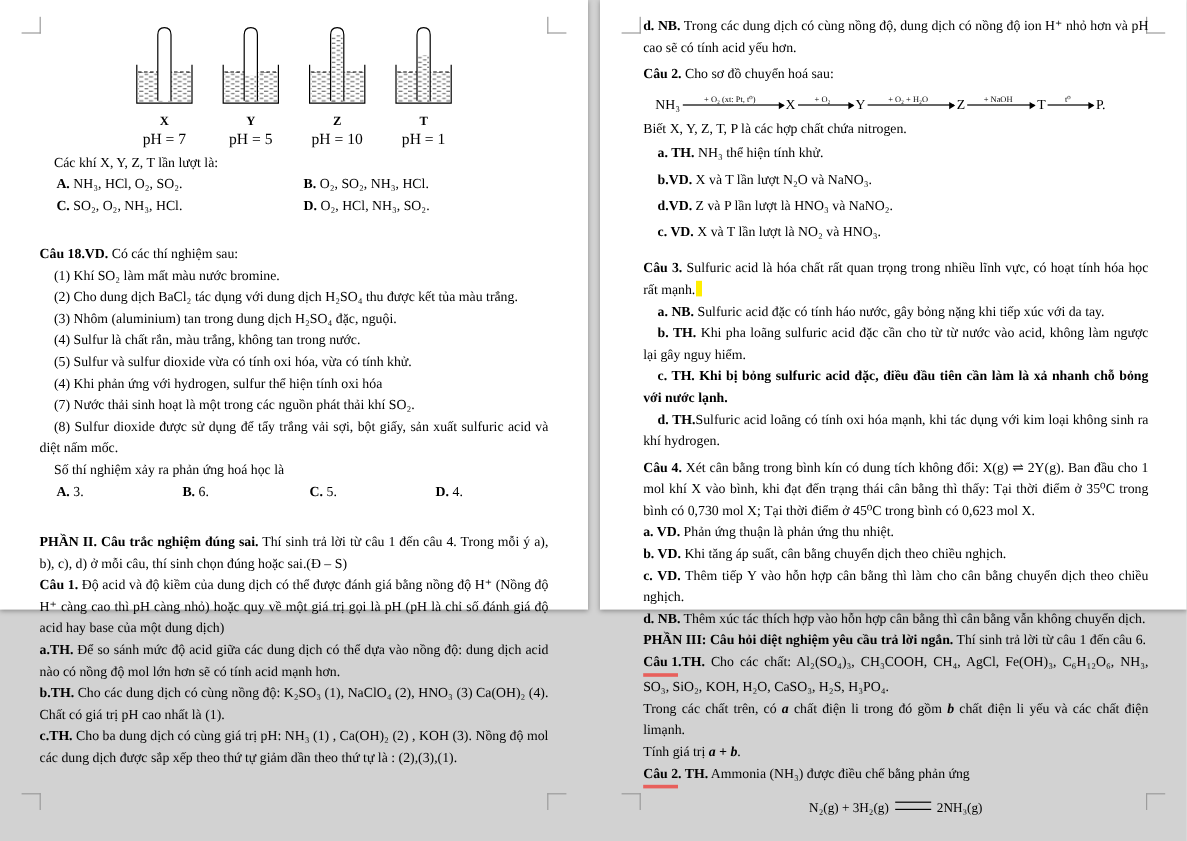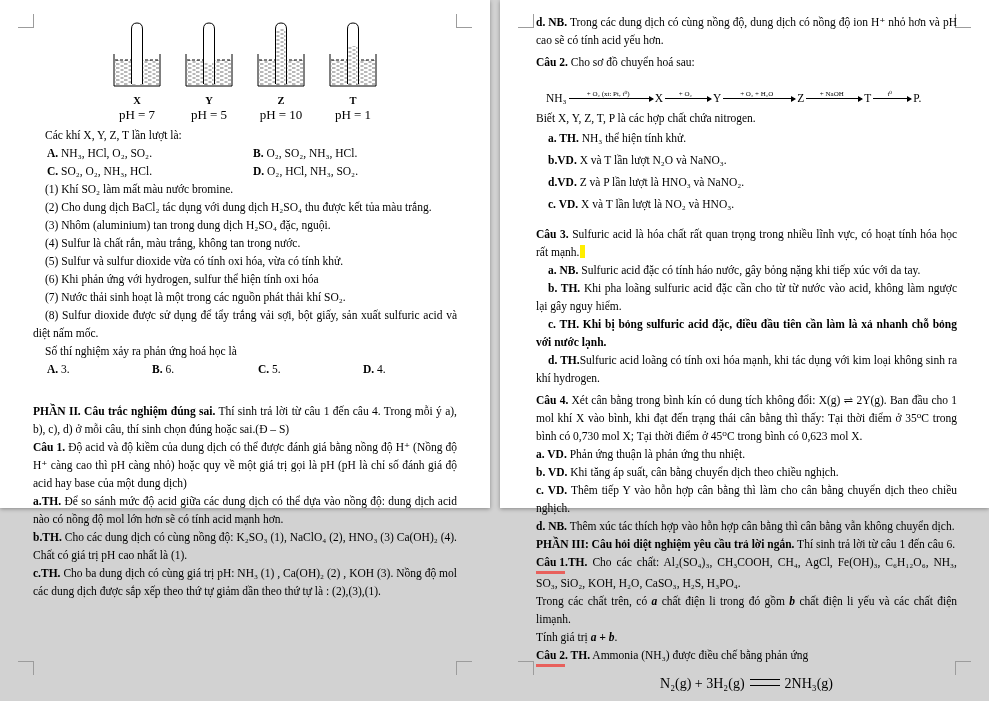--- a/index.html
+++ b/index.html
@@ -26,31 +26,31 @@
   .tube-name{font-size:10.5px;line-height:13px;font-weight:bold}
   .tube-ph{font-size:13px;line-height:15px}
   .ln{fill:none;stroke:#000;stroke-width:1}
   .opts2{display:grid;grid-template-columns:206px auto;padding-left:14px;line-height:18px}
   .opts4{display:grid;grid-template-columns:105px 106px 105px auto;padding-left:14px;line-height:18px}
   .q18h{margin-top:22px}
   .part2{margin-top:24px}
   .mt10{margin-top:10px}
   .mt4{margin-top:4px}
   .lh22{line-height:22px}
-  .scheme{text-indent:0;padding-left:10px;white-space:nowrap;margin:14px 0 2px;text-align:left}
+  .scheme{text-indent:0;padding-left:10px;white-space:nowrap;margin:3px 0 2px;text-align:left}
   .rx-arrow{display:inline-block;position:relative;height:13px;border-bottom:1px solid #000;
             margin:0 2px 3px 2px;vertical-align:baseline}
   .rx-arrow::after{content:"";position:absolute;right:-1px;bottom:-4px;
             border-left:5px solid #000;border-top:3.5px solid transparent;border-bottom:3.5px solid transparent}
   .rx-label{position:absolute;left:0;right:5px;bottom:0;text-align:center;font-size:7px;line-height:8px;white-space:nowrap}
   .w80{width:84px}.w45{width:46px}.w70{width:72px}.w55{width:56px}.w38{width:38px}
   .red-mark{display:inline-block;border-bottom:3px solid var(--red_mark,#e8605c);padding-bottom:0px}
   .cursor{display:inline-block;width:5px;height:13px;background:var(--highlight,#ffee00);
           vertical-align:-2px;margin-left:1px}
-  .equation{text-align:center;margin-top:8px;font-size:14px}
+  .equation{text-align:center;margin-top:8px;font-size:11px}
   .eq-arrow{display:inline-block;width:30px;height:5px;border-top:1px solid #000;border-bottom:1px solid #000;
             margin:0 5px;vertical-align:2px}
 </style>
 </head>
 <body>
 
 <svg width="0" height="0" style="position:absolute" aria-hidden="true">
   <defs>
     <pattern id="waterpat" width="8" height="4" patternUnits="userSpaceOnUse">
       <path d="M0 1 h3.5 M4.5 3 h3" stroke="#333" stroke-width="0.7" fill="none"></path>
@@ -120,26 +120,27 @@
 
       <p class="ind"><span>Các khí X, Y, Z, T lần lượt là:</span></p>
 
       <div class="opts2">
         <span><span class="b">A.</span><span> NH₃, HCl, O₂, SO₂.</span></span>
         <span class="u"><span class="b">B.</span><span> O₂, SO₂, NH₃, HCl.</span></span>
         <span><span class="b">C.</span><span> SO₂, O₂, NH₃, HCl.</span></span>
         <span><span class="b">D.</span><span> O₂, HCl, NH₃, SO₂.</span></span>
       </div>
 
+      <p class="q18h"><span class="b">Câu 18.VD.</span><span> Có các thí nghiệm sau:</span></p>
       <p class="ind">(1) Khí SO₂ làm mất màu nước bromine.</p>
       <p class="ind">(2) Cho dung dịch BaCl₂ tác dụng với dung dịch H₂SO₄ thu được kết tủa màu trắng.</p>
       <p class="ind">(3) Nhôm (aluminium) tan trong dung dịch H₂SO₄ đặc, nguội.</p>
       <p class="ind">(4) Sulfur là chất rắn, màu trắng, không tan trong nước.</p>
       <p class="ind">(5) Sulfur và sulfur dioxide vừa có tính oxi hóa, vừa có tính khử.</p>
-      <p class="ind">(6) Khi phản ứng với hydrogen, sulfur thể hiện tính oxi hóa</p>
+      <p class="ind">(4) Khi phản ứng với hydrogen, sulfur thể hiện tính oxi hóa</p>
       <p class="ind">(7) Nước thải sinh hoạt là một trong các nguồn phát thải khí SO₂.</p>
       <p class="ind">(8) Sulfur dioxide được sử dụng để tẩy trắng vải sợi, bột giấy, sản xuất sulfuric acid và diệt nấm mốc.</p>
       <p class="ind">Số thí nghiệm xảy ra phản ứng hoá học là</p>
 
       <div class="opts4">
         <span><span class="b">A.</span><span> 3.</span></span>
         <span><span class="b">B.</span><span> 6.</span></span>
         <span><span class="b u">C.</span><span> 5.</span></span>
         <span><span class="b">D.</span><span> 4.</span></span>
       </div>

